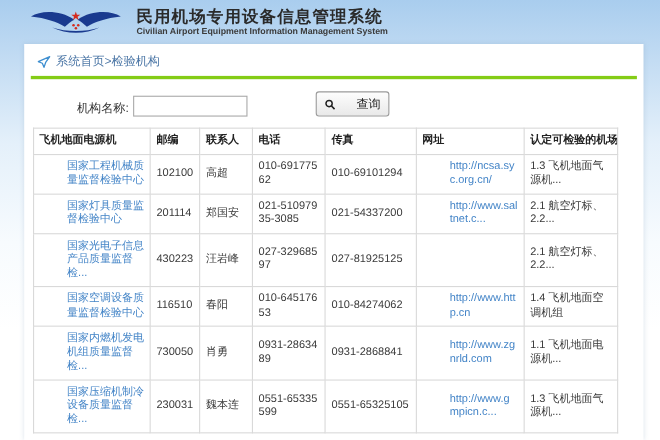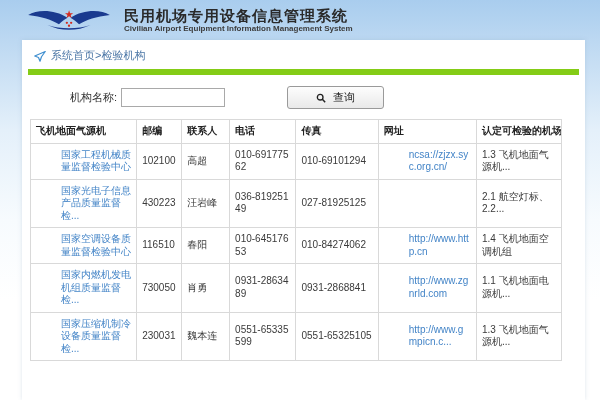--- a/index.html
+++ b/index.html
@@ -26,39 +26,39 @@
     background: #ffffff;
     box-sizing: border-box;
     padding: 0 6px;
     box-shadow: 0 0 4px rgba(120,150,180,0.25);
   }
   .breadcrumb {
     display: flex; align-items: center; gap: 5px;
     padding: 8px 4px 6px 6px;
     font-size: 11px;
     color: #4a75a5;
-    border-bottom: 6px solid #84cc16;
+    border-bottom: 3px solid #84cc16;
   }
   .breadcrumb svg { width: 12px; height: 12px; }
   .search-row {
-    display: flex; align-items: center;
+    display: flex; align-items: flex-end;
     padding: 11px 0 10px 42px;
     font-size: 11px; color: #333;
   }
   .search-label { margin-right: 4px; }
   .search-input {
     width: 96px; height: 17px;
     border: 1px solid #a9a9a9;
     font-size: 11px;
     padding: 0 3px;
   }
   .search-btn {
     margin-left: 62px;
-    display: inline-flex; align-items: center; gap: 7px;
-    padding: 3px 28px;
+    display: inline-flex; align-items: center; gap: 19px;
+    padding: 3px 7px;
     font-size: 11px; color: #222;
     background: linear-gradient(#fdfdfd, #e9e9e9);
     border: 1px solid #9a9a9a;
     border-radius: 3px;
     cursor: pointer;
   }
   .search-btn svg { width: 10px; height: 10px; }
   table.inspect-table {
     border-collapse: collapse;
     table-layout: fixed;
@@ -129,44 +129,53 @@
       <col class="c-name">
         <col class="c-zip">
         <col class="c-contact">
         <col class="c-phone">
       <col class="c-fax">
         <col class="c-url">
         <col class="c-equip">
     </colgroup>
     <thead>
       <tr>
-        <th>飞机地面气源机</th>
+        <th>飞机地面电源机</th>
         <th>邮编</th>
         <th>联系人</th>
         <th>电话</th>
         <th>传真</th>
         <th>网址</th>
         <th>认定可检验的机场设备</th>
       </tr>
     </thead>
     <tbody id="table-body">
         <tr>
           <td class="link">国家工程机械质量监督检验中心</td>
           <td>102100</td>
           <td>高超</td>
           <td>010-69177562</td>
           <td>010-69101294</td>
-          <td class="link">ncsa://zjzx.syc.org.cn/</td>
+          <td class="link">http://ncsa.syc.org.cn/</td>
           <td>1.3 飞机地面气源机...</td>
+        </tr>
+        <tr>
+          <td class="link">国家灯具质量监督检验中心</td>
+          <td>201114</td>
+          <td>郑国安</td>
+          <td>021-51097935-3085</td>
+          <td>021-54337200</td>
+          <td class="link">http://www.saltnet.c...</td>
+          <td>2.1 航空灯标、2.2...</td>
         </tr>
         <tr>
           <td class="link">国家光电子信息产品质量监督检...</td>
           <td>430223</td>
           <td>汪岩峰</td>
-          <td>036-81925149</td>
+          <td>027-32968597</td>
           <td>027-81925125</td>
           <td></td>
           <td>2.1 航空灯标、2.2...</td>
         </tr>
         <tr>
           <td class="link">国家空调设备质量监督检验中心</td>
           <td>116510</td>
           <td>春阳</td>
           <td>010-64517653</td>
           <td>010-84274062</td>

